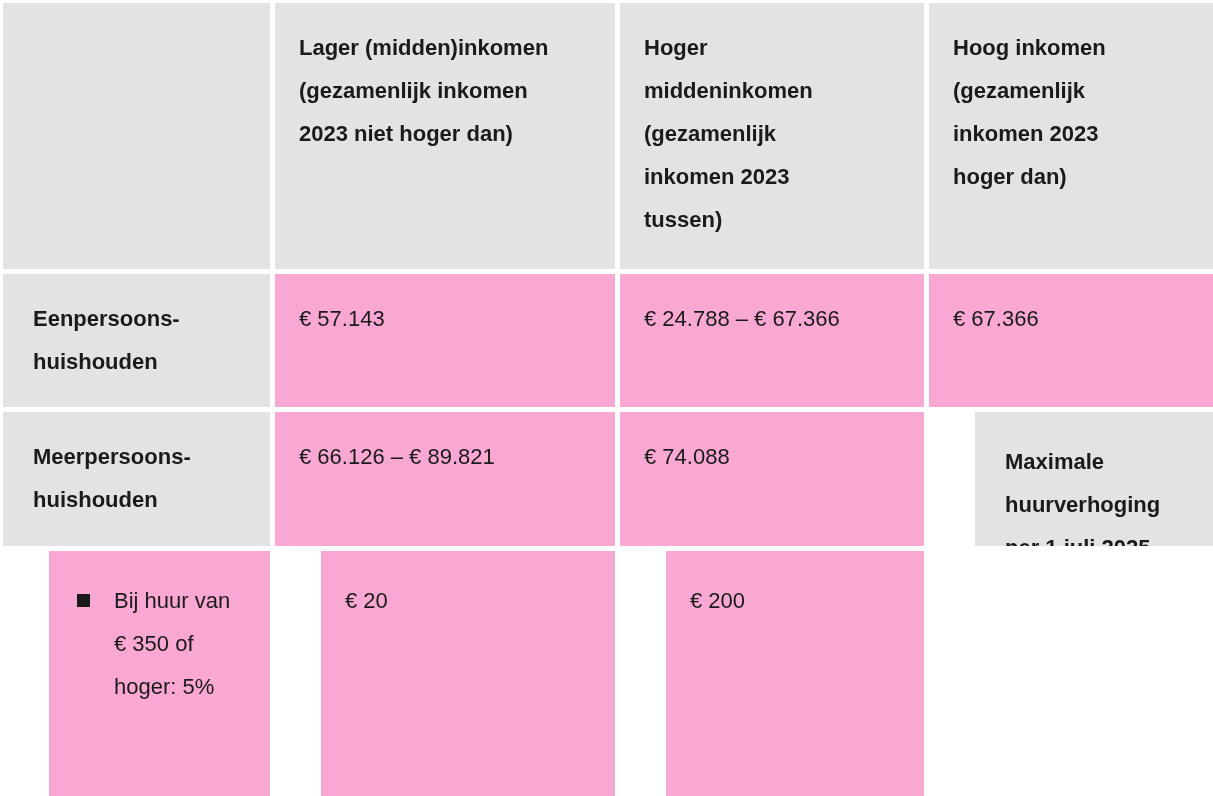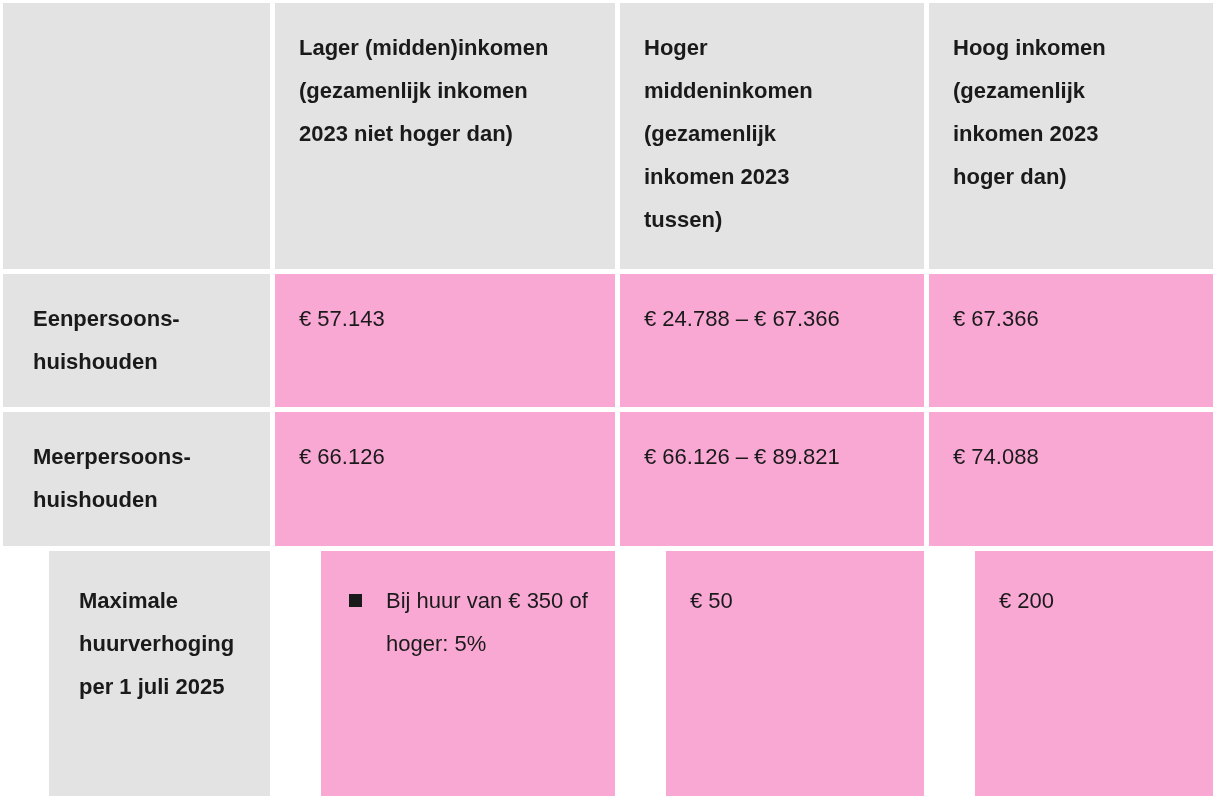--- a/index.html
+++ b/index.html
@@ -107,23 +107,20 @@
   </div>
   <div class="cell cell-data">
     <span class="cell-text">€ 67.366</span>
   </div>
 
   <div class="cell cell-head cell-rowlabel">
     <span class="cell-text">Meerpersoons-
 huishouden</span>
   </div>
   <div class="cell cell-data">
-    <span class="cell-text">€ 66.126</span>
-  </div>
-  <div class="cell cell-data">
     <span class="cell-text">€ 66.126 – € 89.821</span>
   </div>
   <div class="cell cell-data">
     <span class="cell-text">€ 74.088</span>
   </div>
 
   <div class="cell cell-head cell-rowlabel row3">
     <span class="cell-text">Maximale
 huurverhoging
 per 1 juli 2025</span>
@@ -131,19 +128,19 @@
   <div class="cell cell-data row3">
     <div class="bullet-list">
       <div class="bullet-item">
         <span class="bullet-square"></span>
         <span class="cell-text">Bij huur van € 350 of
 hoger: 5%</span>
       </div>
     </div>
   </div>
   <div class="cell cell-data row3">
-    <span class="cell-text">€ 50</span>
+    <span class="cell-text">€ 20</span>
   </div>
   <div class="cell cell-data row3">
     <span class="cell-text">€ 200</span>
   </div>
 
 </div>
 
 </body></html>

